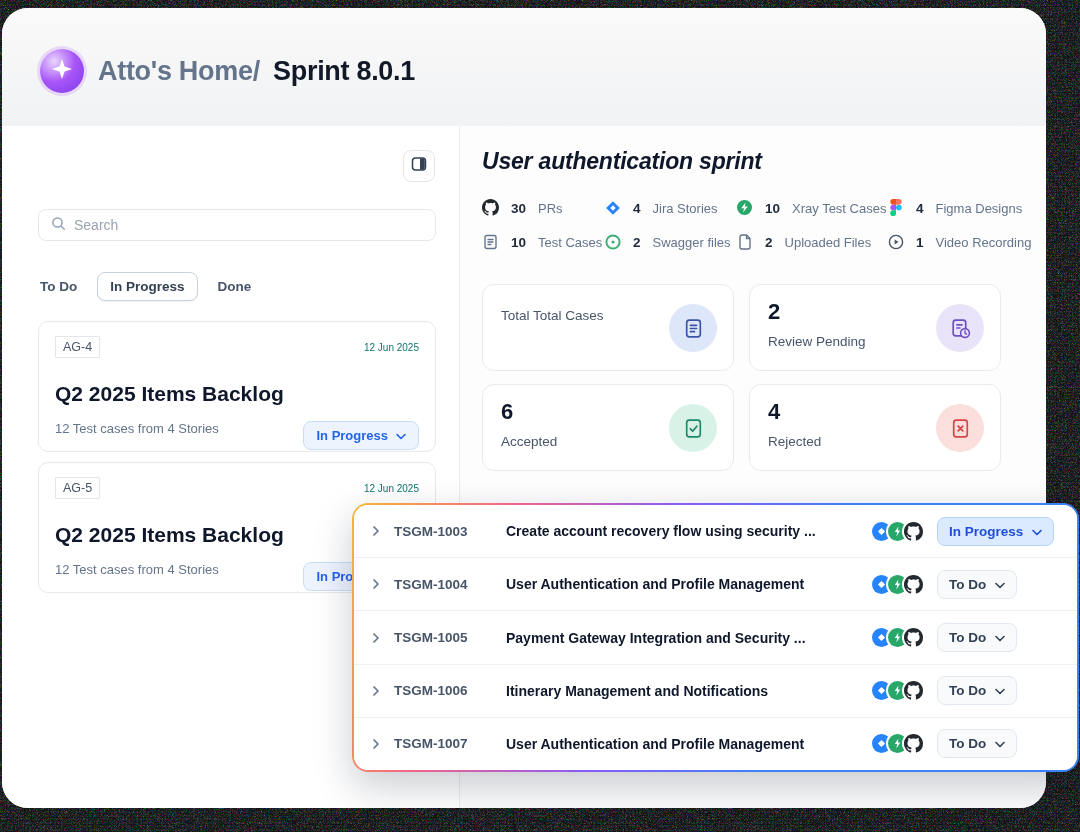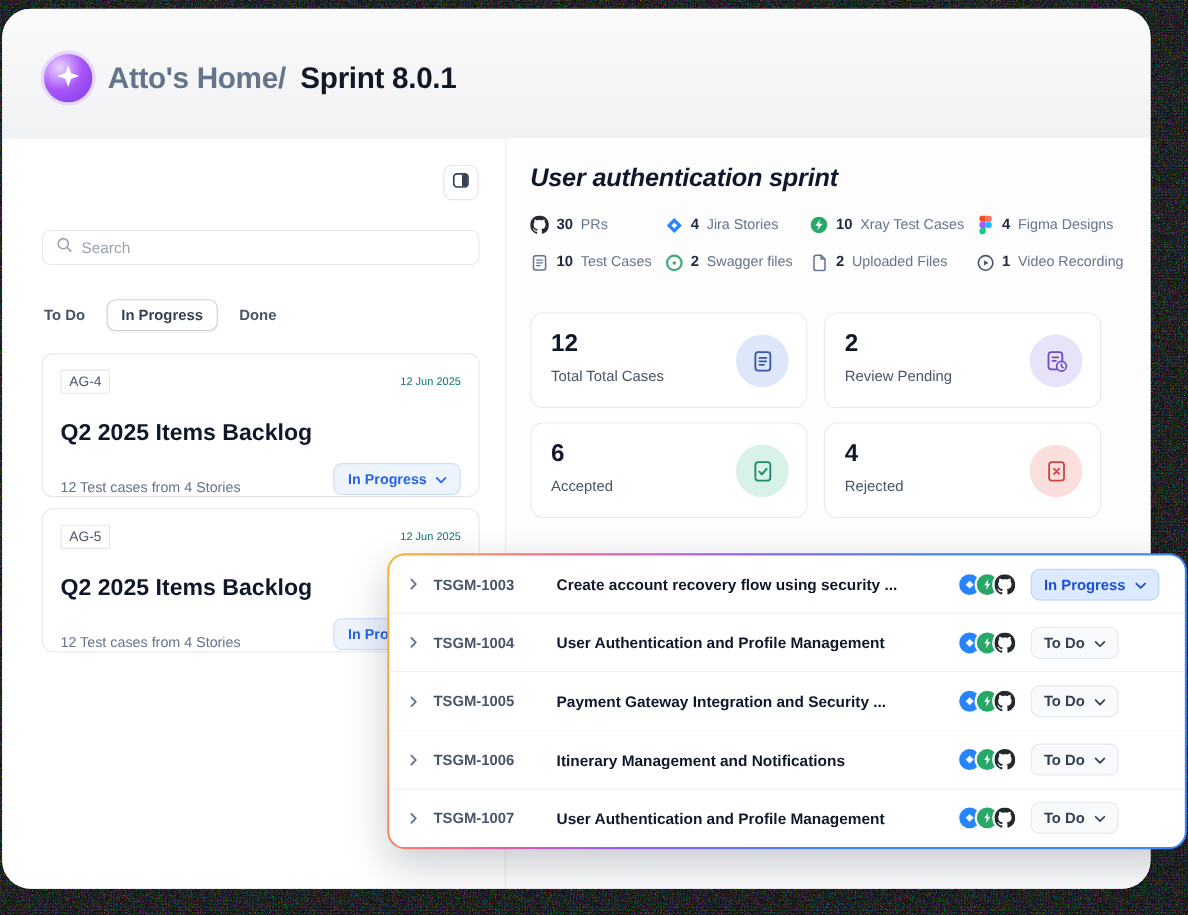--- a/index.html
+++ b/index.html
@@ -66,36 +66,36 @@
   }
   .sprint-card.card-1 { top: 195px; }
   .sprint-card.card-2 { top: 336px; }
   .card-top { display: flex; align-items: center; }
   .key-badge {
     border: 1px solid #e2e5ea; border-radius: 1px; padding: 3px 7px;
     font-size: 12.5px; color: #475569; font-weight: 400; background: #fff;
   }
   .card-date { margin-left: auto; font-size: 10px; color: #0f766e; }
   .card-title { margin-top: 24px; font-size: 21px; font-weight: 700; color: #0f172a; }
-  .card-bottom { margin-top: 15px; display: flex; align-items: flex-end; }
+  .card-bottom { margin-top: 15px; display: flex; align-items: flex-start; }
   .card-subtitle { font-size: 13px; color: #64748b; }
   .status-dd {
     margin-left: auto; display: inline-flex; align-items: center; gap: 8px;
     background: #edf4fe; border: 1px solid #c8ddf9; color: var(--accent-blue, #2563eb);
     font-size: 13px; font-weight: 600; padding: 6px 12px; border-radius: 8px; cursor: pointer;
   }
 
   
   .main { position: absolute; left: 458px; top: 118px; right: 0; bottom: 0; background: #fdfdfe; }
   .main-title { position: absolute; left: 22px; top: 22px; font-size: 23px; font-weight: 700; color: #0f172a; letter-spacing: -.2px; font-style: italic; }
   .stats-grid {
     position: absolute; left: 22px; top: 70px; right: 10px;
     display: grid; grid-template-columns: 122px 132px 151px 1fr; row-gap: 14px;
   }
-  .stat-item { display: flex; align-items: flex-start; gap: 7px; height: 20px; }
+  .stat-item { display: flex; align-items: flex-end; gap: 12px; height: 20px; }
   .stat-count { font-size: 13.5px; font-weight: 700; color: #1e293b; }
   .stat-label { font-size: 13px; color: #64748b; white-space: nowrap; }
   .icon-16 { width: 17px; height: 17px; display: inline-flex; align-items: center; justify-content: center; flex: none; }
 
   .summary-grid {
     position: absolute; left: 22px; top: 158px;
     display: grid; grid-template-columns: 252px 252px; grid-auto-rows: 87px; column-gap: 15px; row-gap: 13px;
   }
   .summary-card {
     position: relative; background: #fff; border: 1px solid #e8eaee; border-radius: 12px; padding: 14px 18px;
@@ -325,21 +325,20 @@
             </svg>
         </span>
         <span class="stat-count">1</span>
         <span class="stat-label">Video Recording</span>
       </div>
     </div>
 
     <div class="summary-grid">
 
       <div class="summary-card">
-        <div class="summary-value">12</div>
         <div class="summary-label">Total Total Cases</div>
         <div class="summary-icon-circle c-total">
           <svg width="23" height="23" viewBox="0 0 22 22">
               <rect x="4.5" y="3" width="13" height="16" rx="2.5" fill="none" stroke="currentColor" stroke-width="1.6"></rect>
               <path d="M8 8h6M8 11h6M8 14h4" stroke="currentColor" stroke-width="1.5" stroke-linecap="round"></path>
             </svg>
         </div>
       </div>
 
       <div class="summary-card">

